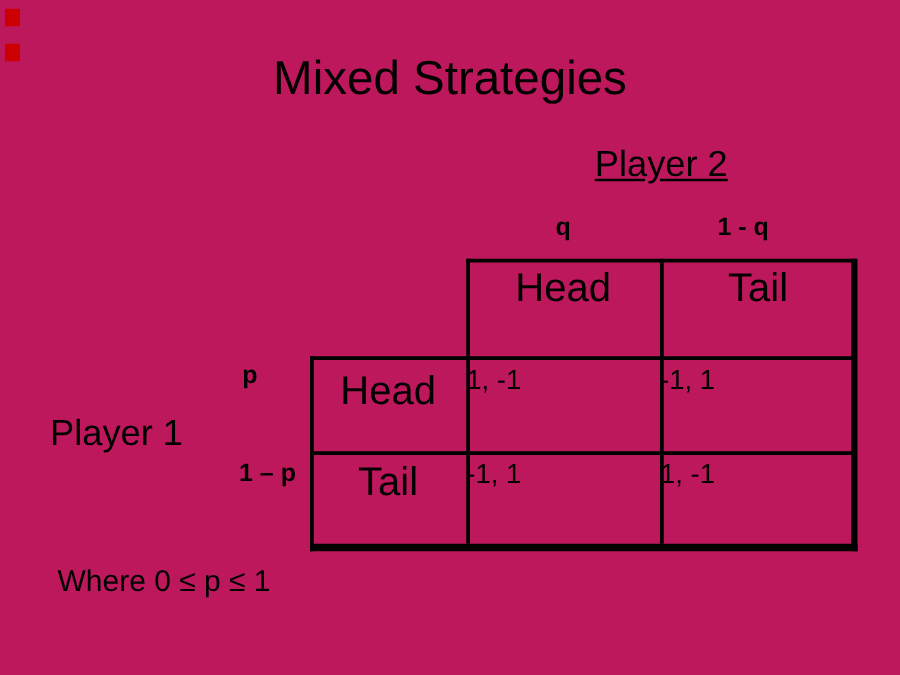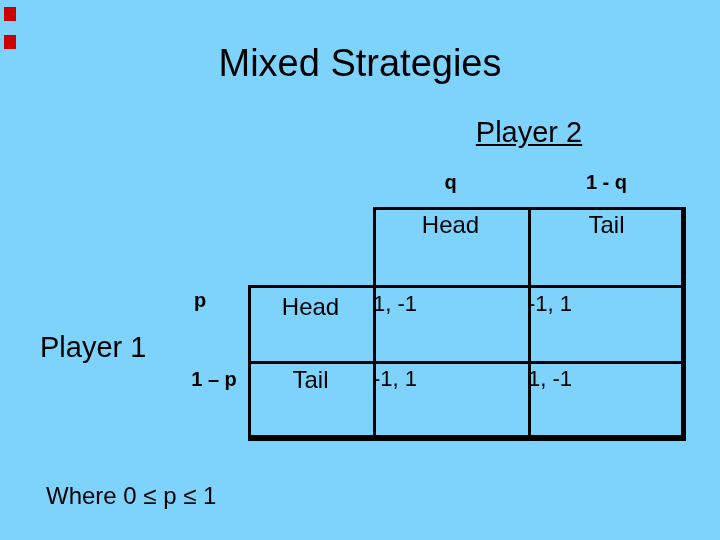--- a/index.html
+++ b/index.html
@@ -5,21 +5,21 @@
   html, body { margin: 0; padding: 0; }
   body {
     width: 720px; height: 540px;
     background: #ffffff;
     font-family: "Liberation Sans", sans-serif;
     color: #000000;
   }
   .slide {
     position: relative;
     width: 720px; height: 540px;
-    background: #7dd3fc;
+    background: #be185d;
     overflow: hidden;
   }
   .abs { position: absolute; }
   .line { position: absolute; background: #000000; }
   .accent { position: absolute; left: 4px; width: 12px; height: 14px; }
 
   .title {
     top: 41px; left: 0; width: 720px;
     font-size: 38px; line-height: 1.2; text-align: center;
   }
@@ -28,42 +28,42 @@
     font-size: 29px; line-height: 1.2; text-align: center; text-decoration: underline;
   }
   .player1 {
     top: 330px; left: 40px;
     font-size: 29px; line-height: 1.2;
   }
   .prob {
     font-size: 20px; line-height: 1.2; font-weight: bold; text-align: center;
   }
   .q-label     { top: 170px; left: 373px; width: 155px; }
-  .oneq-label  { top: 170px; left: 528px; width: 157px; }
+  .oneq-label  { top: 170px; left: 516px; width: 157px; }
   .p-label     { top: 288px; left: 150px; width: 100px; }
   .onep-label  { top: 367px; left: 164px; width: 100px; }
 
   .th {
-    font-size: 24px; line-height: 1.2; text-align: center;
+    font-size: 32px; line-height: 1.2; text-align: center;
   }
   .col-head  { top: 211px; left: 373px; width: 155px; }
   .col-tail  { top: 211px; left: 528px; width: 157px; }
   .row-head  { top: 293px; left: 248px; width: 125px; }
   .row-tail  { top: 366px; left: 248px; width: 125px; }
 
   .cell {
     font-size: 22px; line-height: 1.2; text-align: left;
   }
   .c00 { top: 291px; left: 373px; width: 155px; }
   .c01 { top: 291px; left: 528px; width: 157px; }
   .c10 { top: 366px; left: 373px; width: 155px; }
   .c11 { top: 366px; left: 528px; width: 157px; }
 
   .footnote {
-    top: 482px; left: 46px;
+    top: 452px; left: 46px;
     font-size: 24px; line-height: 1.2;
   }
 
   
   .l-top      { left: 373px; top: 207px; width: 312px; height: 3px; }
   .l-mid1     { left: 248px; top: 285px; width: 437px; height: 3px; }
   .l-mid2     { left: 248px; top: 361px; width: 437px; height: 3px; }
   .l-bottom   { left: 248px; top: 435px; width: 438px; height: 6px; }
   .l-left     { left: 248px; top: 285px; width: 3px;  height: 156px; }
   .l-v1       { left: 373px; top: 207px; width: 3px;  height: 228px; }

